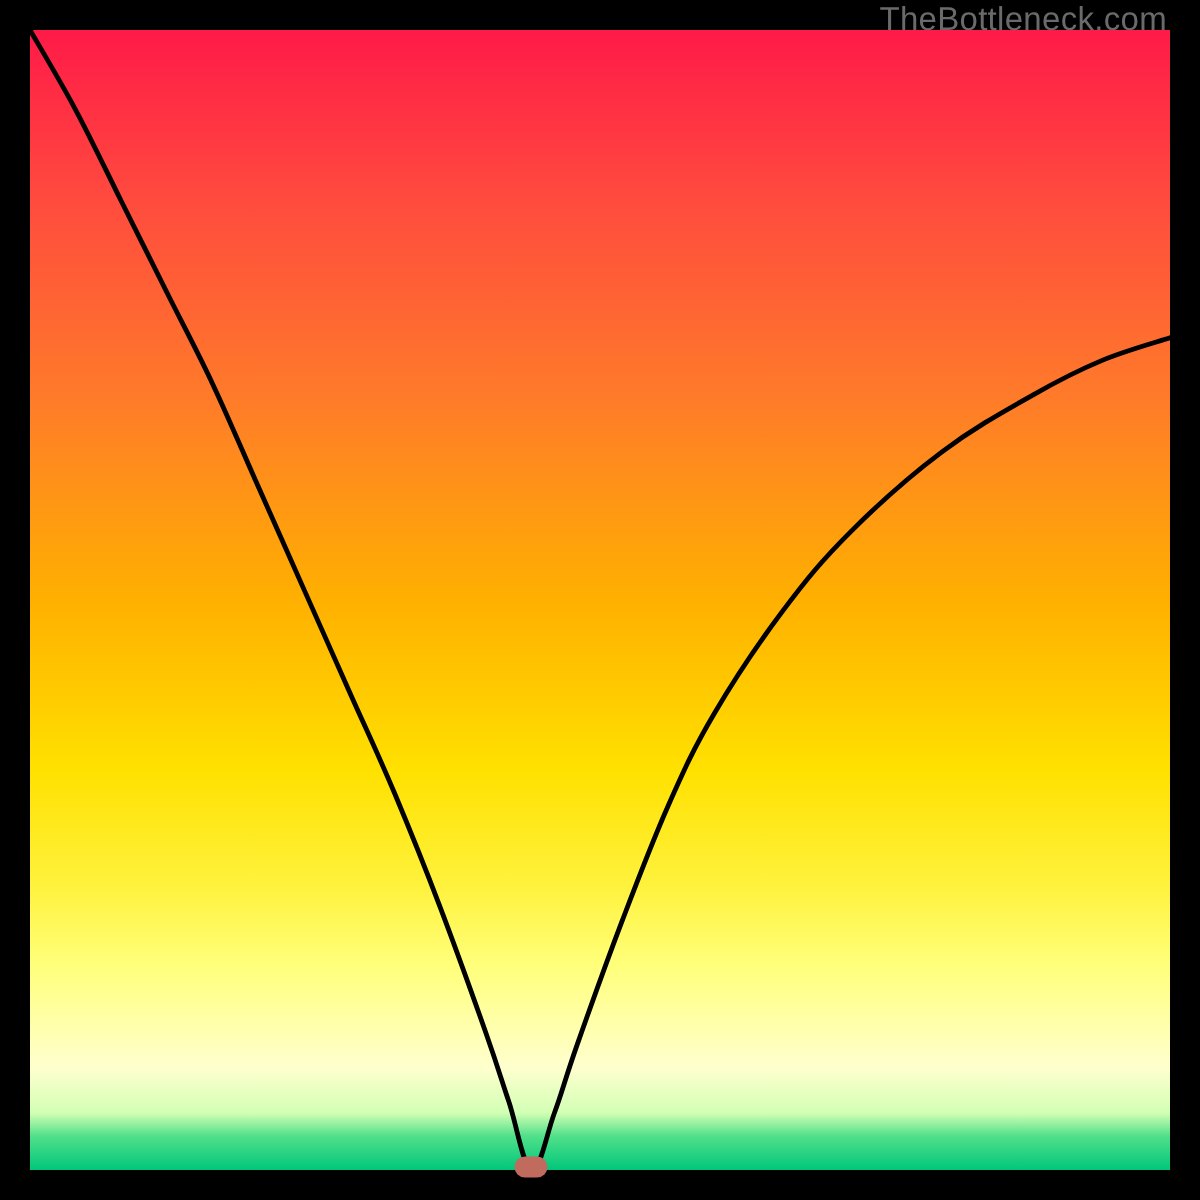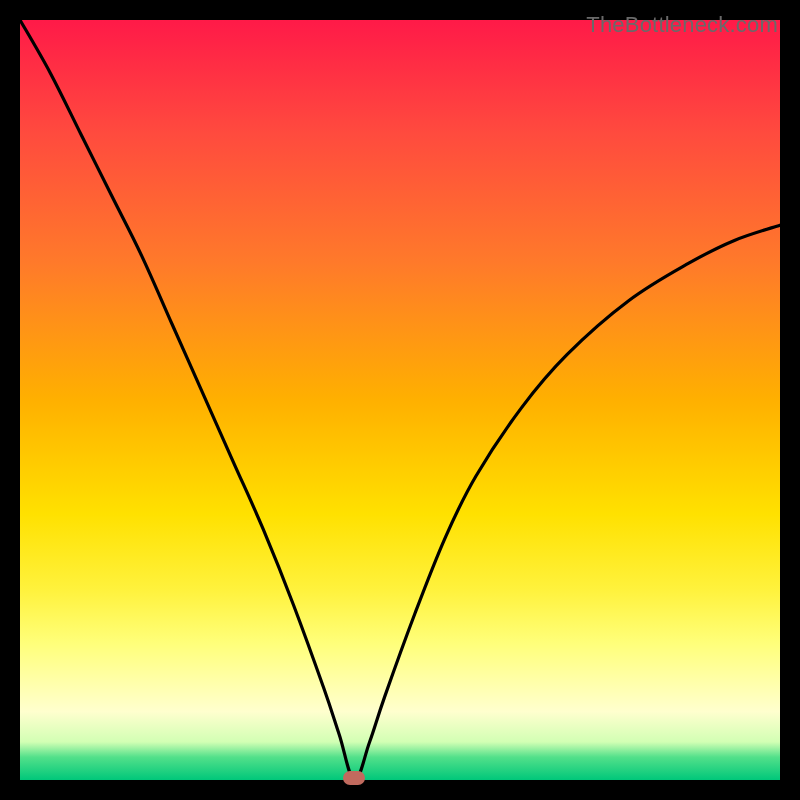--- a/index.html
+++ b/index.html
@@ -31,21 +31,21 @@
       #ffe100 65%,
       #fff23d 75%,
       #ffff7a 82%,
       #ffffce 91%,
       #d2ffb4 95%,
       #52e08a 97%,
       #00c77a 100%);
   }
   .watermark {
     position: absolute;
-    top: 12px;
+    top: 0px;
     right: 22px;
     color: #6a6a6a;
     font-size: 22px;
     font-weight: 500;
     letter-spacing: 0.2px;
     user-select: none;
     z-index: 20;
   }
   svg.curve {
     position: absolute;

